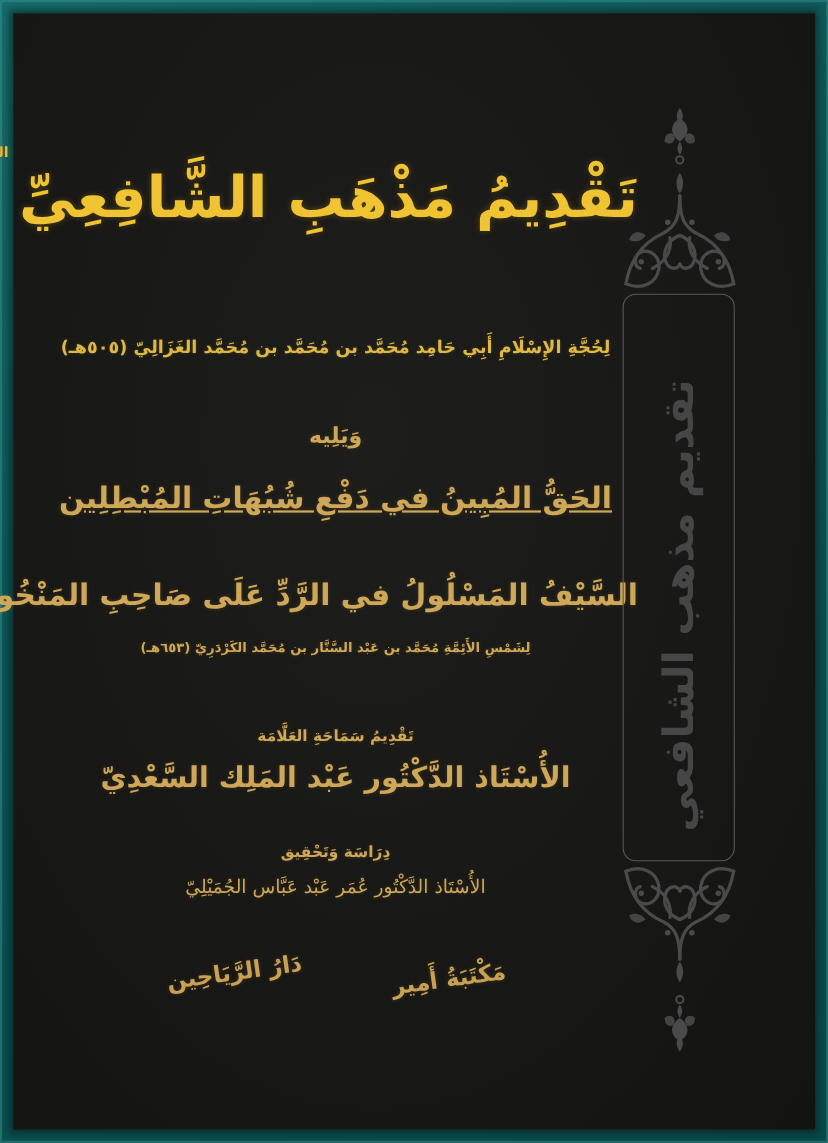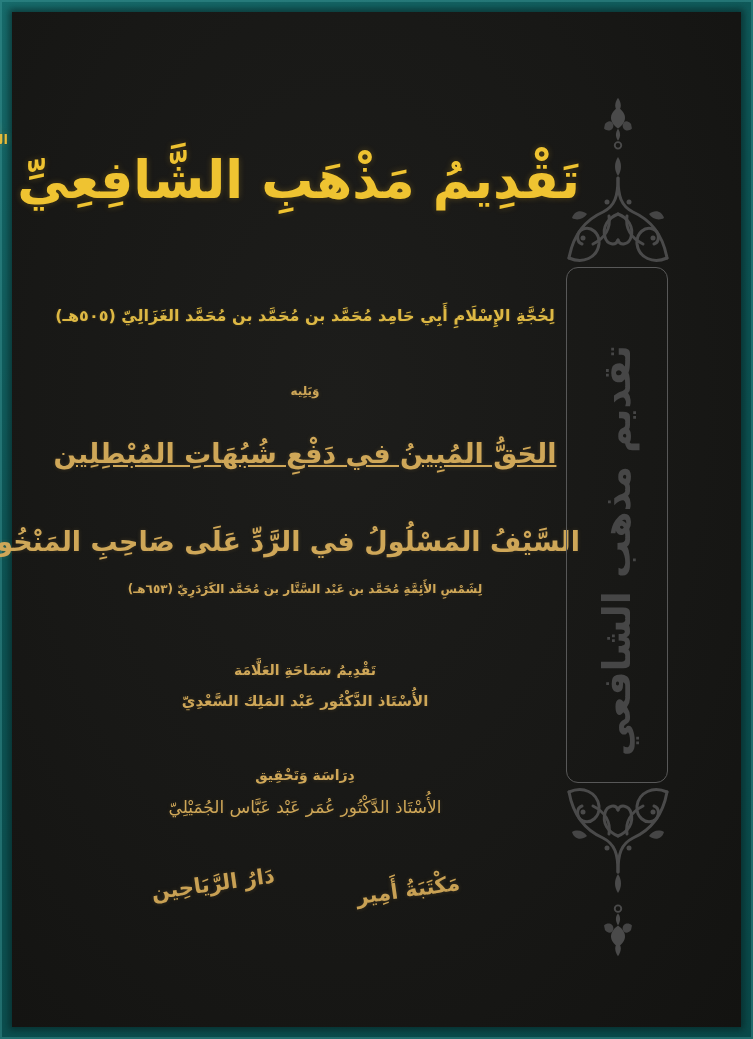--- a/index.html
+++ b/index.html
@@ -29,28 +29,28 @@
     transform:translateY(-32px);margin-right:8px;white-space:normal;
     width:52px;line-height:1.15;vertical-align:top;
   }
   .sub-title{
     top:238px;font-size:42px;font-weight:bold;color:#eec233;
     text-shadow:0 0 6px rgba(220,170,40,.28),0 0 1px rgba(0,0,0,.6);
   }
   .attrib-1{top:294px;font-size:16px;font-weight:bold;color:#ddb844;text-shadow:0 0 3px rgba(200,160,50,.25);}
 
   .tan{color:#cfa758;text-shadow:0 0 4px rgba(190,150,70,.22);}
-  .intro-line{top:372px;font-size:12px;font-weight:bold;}
+  .intro-line{top:372px;font-size:20px;font-weight:bold;}
   .companion-1{top:426px;font-size:27px;font-weight:bold;text-decoration:underline;}
   .conj{top:468px;font-size:19px;font-weight:bold;}
   .companion-2{top:514px;font-size:27px;font-weight:bold;}
   .attrib-2{top:570px;font-size:12px;font-weight:bold;}
 
   .foreword-label{top:650px;font-size:14px;font-weight:bold;}
-  .foreword-name{top:680px;font-size:15px;font-weight:bold;}
+  .foreword-name{top:680px;font-size:26px;font-weight:bold;}
   .study-label{top:755px;font-size:14px;font-weight:bold;}
   .study-name{top:785px;font-size:17px;font-weight:normal;}
 
   .pub{
     position:absolute;font-size:21px;font-weight:bold;color:#c9a154;
     transform:rotate(-8deg);direction:rtl;text-align:center;white-space:nowrap;
     text-shadow:0 0 4px rgba(190,150,70,.25);
   }
   .pub-amir{top:866px;left:316px;width:160px;}
   .pub-rayaheen{top:860px;left:116px;width:170px;}

